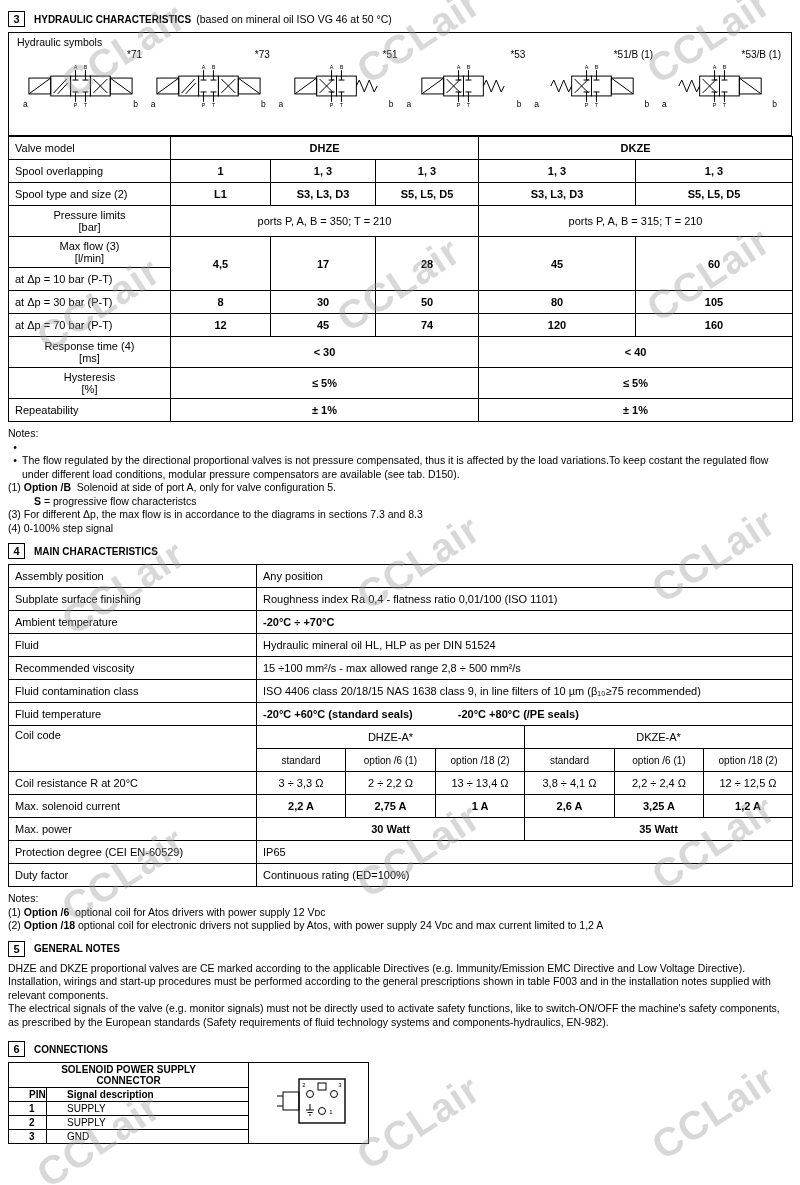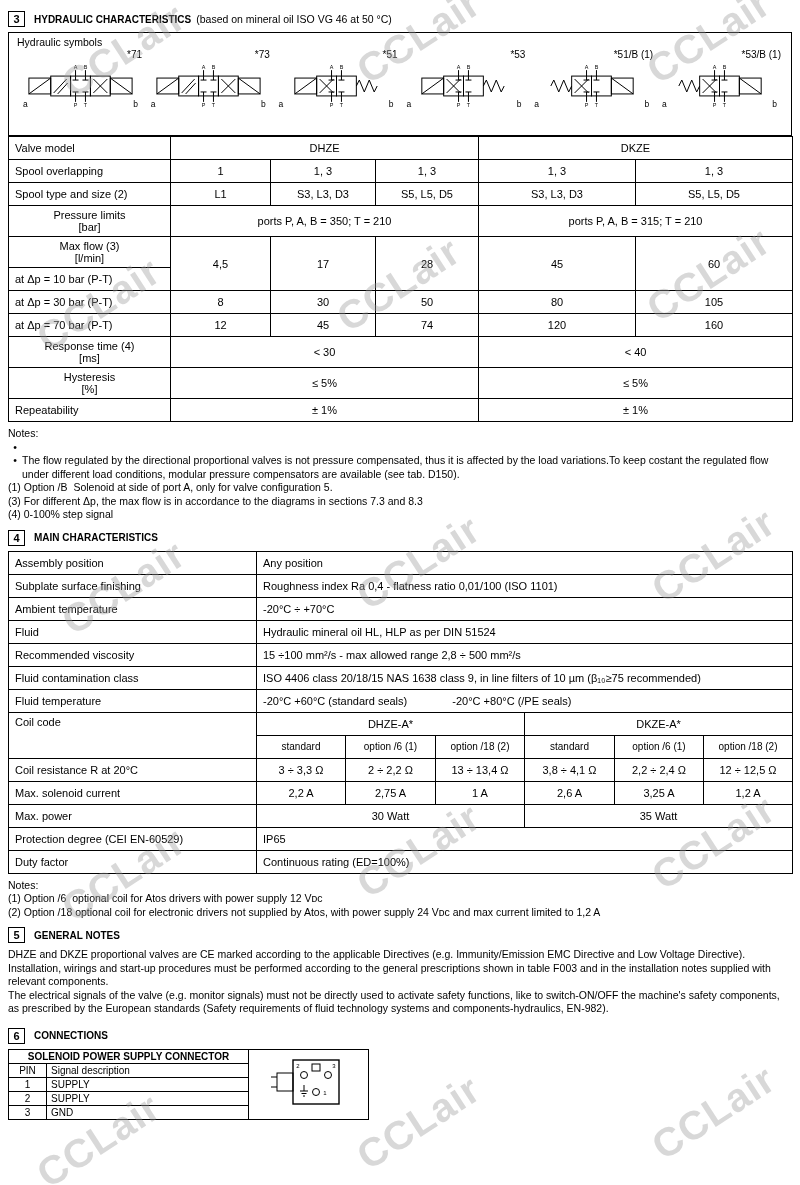--- a/index.html
+++ b/index.html
@@ -16,21 +16,21 @@
     display:inline-block; border:1.6px solid #000; font-weight:bold; font-size:11px;
     width:17px; height:16px; line-height:14px; text-align:center; margin-right:9px; flex:0 0 auto;
   }
   .sec-title { font-weight:bold; font-size:10px; }
   .sec-sub { font-weight:normal; font-size:10.5px; margin-left:5px; }
 
   
   table { border-collapse:collapse; width:784px; table-layout:fixed; }
   td { border:1px solid #000; font-size:11px; padding:3px 6px; vertical-align:middle; height:23px; }
   .center { text-align:center; }
-  .b { font-weight:normal; }
+  .b { font-weight:bold; }
   .lf { display:flex; justify-content:space-between; align-items:center;flex-direction:column; }
   .small { font-size:10px; }
 
   
   .sym-box { border:1px solid #000; width:784px; height:104px; padding:3px 8px 0 8px; }
   .sym-box-label { font-size:10.5px; margin-bottom:1px; }
   .sym-row { display:flex; justify-content:space-between; }
   .sym-slot { width:127px; }
   .sym-code { text-align:right; font-size:10px; height:15px; padding-right:2px; }
   .sym-svg { display:block; }
@@ -43,21 +43,21 @@
   .bullet .dot { width:14px; text-align:center; flex:0 0 auto; }
   .nline { margin-left:0; }
   .indent { margin-left:26px; }
   .boxed { display:inline-block; border:1px solid #000; font-size:8.5px; line-height:9px; padding:0 2px; vertical-align:1px; }
 
   
   .gp { font-size:10.5px; line-height:13.5px; width:784px; }
 
   
   .conn { width:360px; }
-  .conn td { font-size:10px; padding:1px 4px; height:14px;margin-left:44px; }
+  .conn td { font-size:10px; padding:1px 20px; height:14px;margin-left:44px; }
   .conn-title { font-weight:bold; text-align:center; }
   .conn-pin { text-align:center; }
   .conn-draw { text-align:center; vertical-align:middle; }
 
   
   .wm-layer { position:absolute; inset:0; pointer-events:none; z-index:5; }
   .wm {
     position:absolute; font-size:40px; font-weight:bold; letter-spacing:1px;
     color:#9a9a9a; opacity:0.38; transform:rotate(-33deg); white-space:nowrap;
   }
@@ -338,20 +338,21 @@
   <div class="notes">
     <div class="nh">Notes:</div>
     <div class="bullet">
       <span class="dot">•</span>
     </div>
     <div class="bullet">
       <span class="dot">•</span>
       <span>The flow regulated by the directional proportional valves is not pressure compensated, thus it is affected by the load variations.To keep costant the regulated flow under different load conditions, modular pressure compensators are available (see tab. D150).</span>
     </div>
     <div class="nline"><span>(1)</span> <span class="b">Option /B</span>&nbsp; <span>Solenoid at side of port A, only for valve configuration 5.</span></div>
+    <div class="nline indent"><span class="b">S</span> <span>= progressive flow characteristcs</span></div>
     <div class="nline"><span>(3)</span> <span>For different Δp, the max flow is in accordance to the diagrams in sections 7.3 and 8.3</span></div>
     <div class="nline"><span>(4)</span> <span>0-100% step signal</span></div>
   </div>
 
   <div class="sec-head">
     <span class="sec-num">4</span>
     <span class="sec-title">MAIN CHARACTERISTICS</span>
   </div>
 
   <table>

